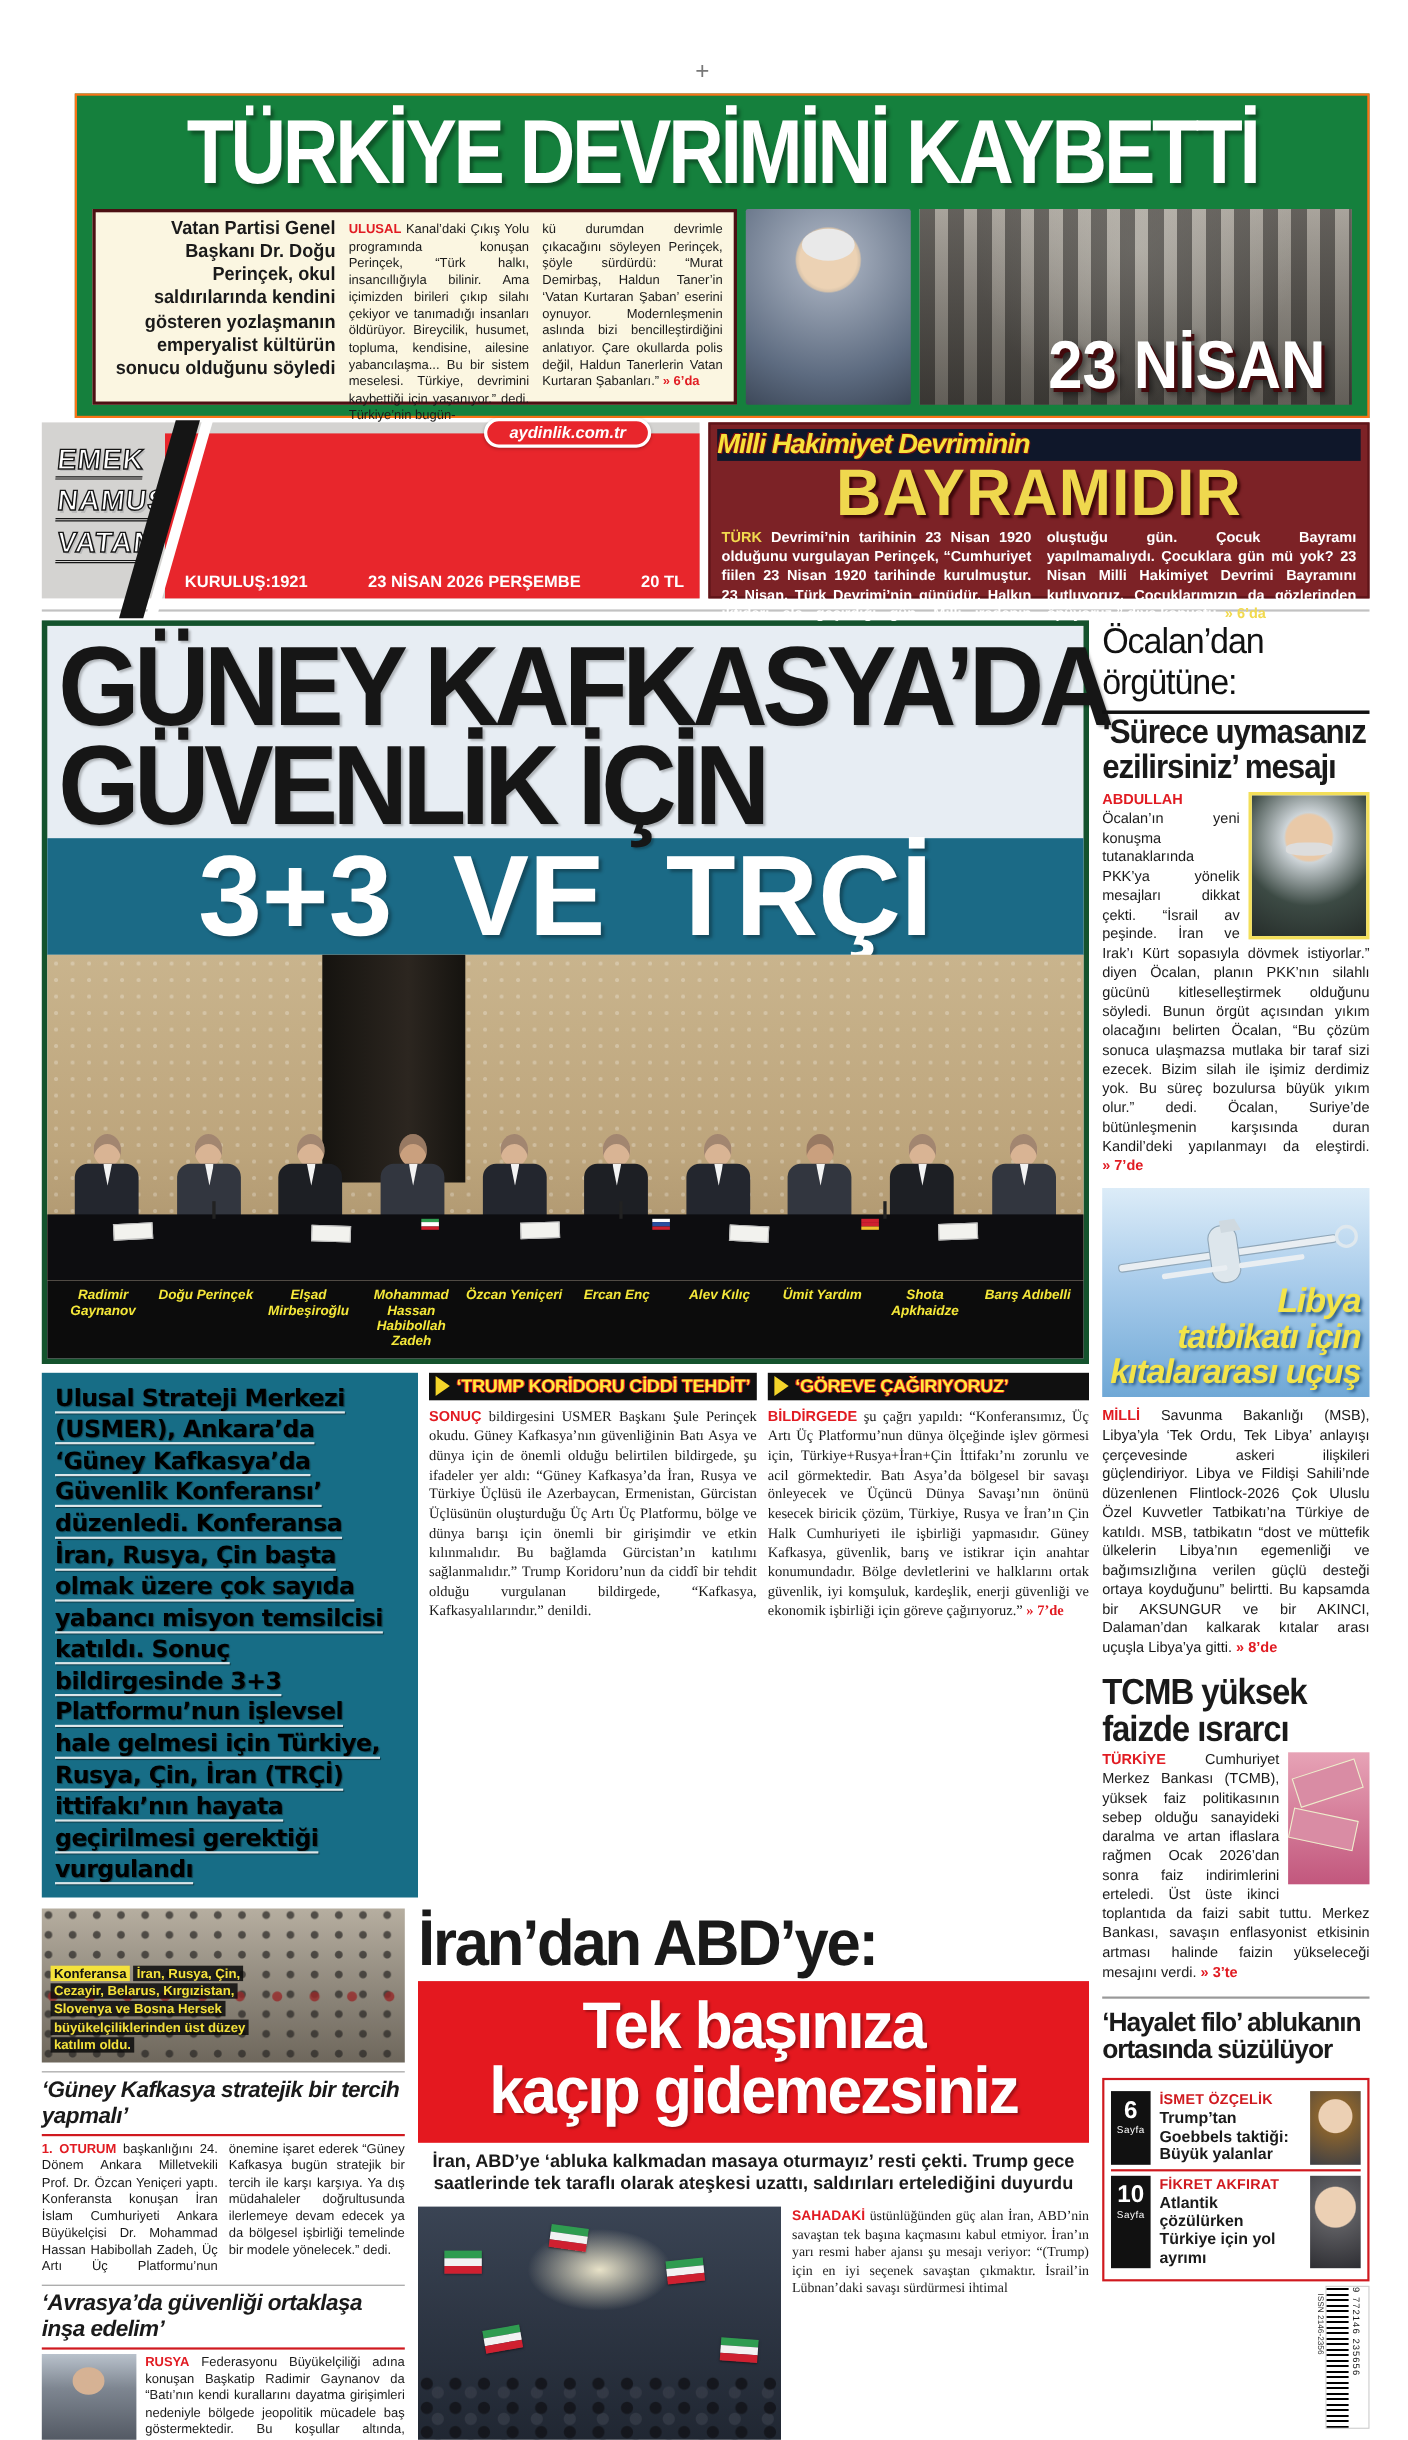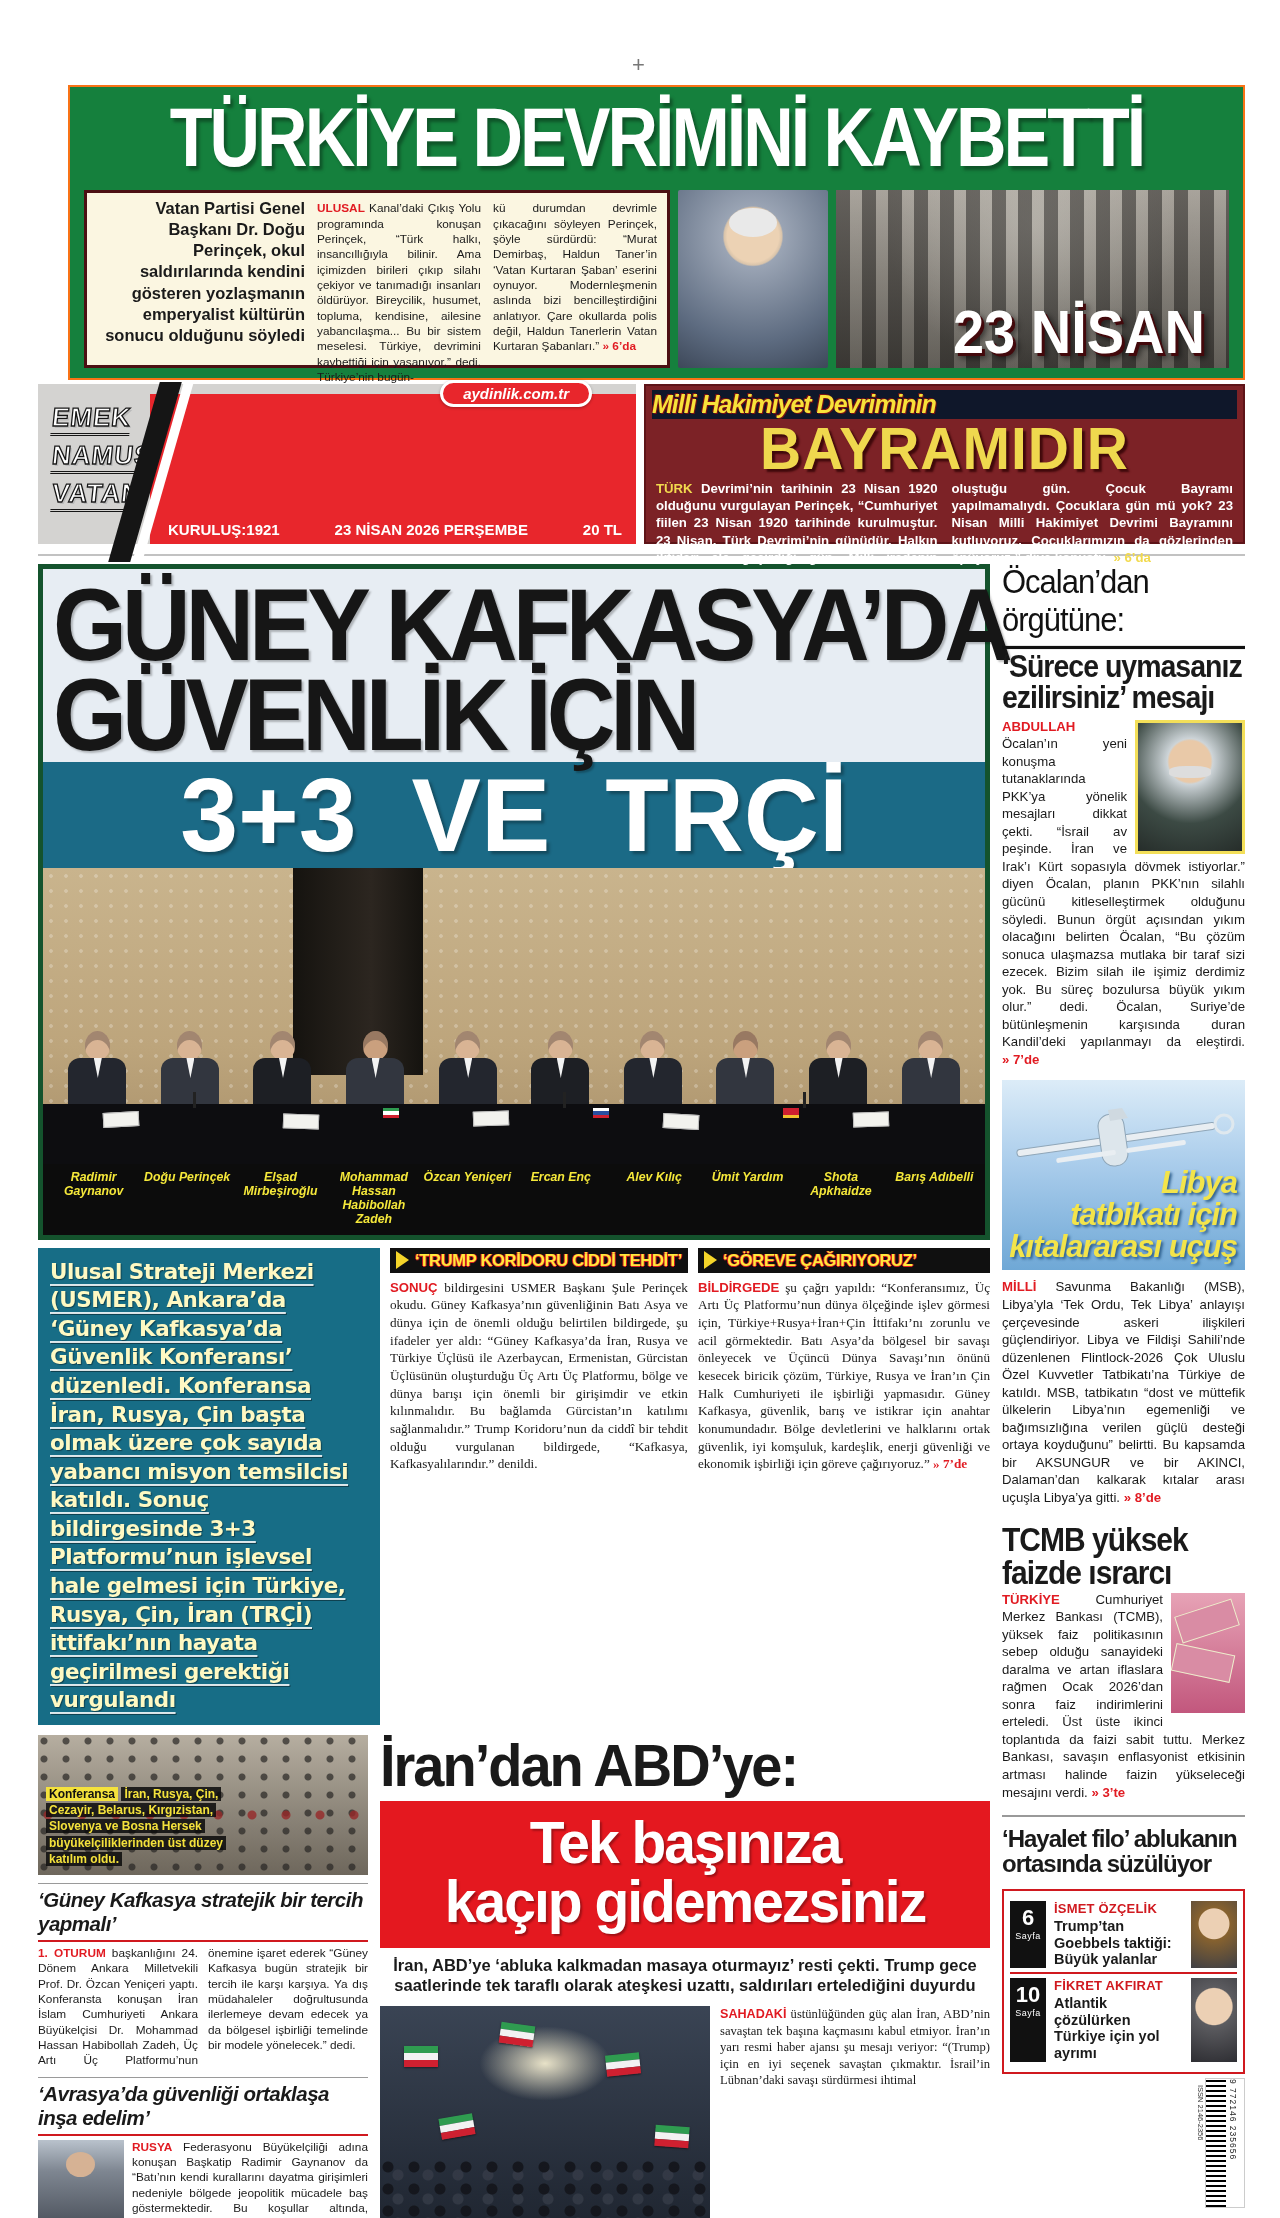--- a/index.html
+++ b/index.html
@@ -69,21 +69,21 @@
   .card{position:absolute;width:34px;height:13px;background:#f2f2ee;border:1px solid #bbb;}
   .mic{position:absolute;width:3px;height:16px;background:#222;}
   .flagchip{position:absolute;width:16px;height:10px;display:flex;flex-direction:column;}
   .flagchip i{flex:1;}
   .names{background:#0c0c0c;display:flex;padding:6px 4px 8px;}
   .names span{flex:1;color:#f5e83a;font-weight:bold;font-style:italic;font-size:12.3px;line-height:1.15;text-align:center;align-self:flex-start;}
 
   
   .threerow{display:flex;gap:10px;margin-top:8px;align-items:stretch;}
   .bluebox{width:318px;flex:none;background:#176d86;padding:10px 12px;}
-  .bluebox p{margin:0;color:#fef9c3;font-weight:bold;font-size:21.5px;line-height:1.33;font-family:"DejaVu Sans",sans-serif;letter-spacing:-.5px;text-decoration:underline;text-decoration-color:rgba(255,255,255,.85);text-underline-offset:5px;text-shadow:1px 1px 1px rgba(0,0,0,.4);}
+  .bluebox p{margin:0;color:#000000;font-weight:bold;font-size:21.5px;line-height:1.33;font-family:"DejaVu Sans",sans-serif;letter-spacing:-.5px;text-decoration:underline;text-decoration-color:rgba(255,255,255,.85);text-underline-offset:5px;text-shadow:1px 1px 1px rgba(0,0,0,.4);}
   .newsbox{flex:1;}
   .newshdr{background:#101010;display:flex;align-items:center;padding:3px 6px;gap:6px;}
   .newshdr .arrow{width:0;height:0;border-top:9px solid transparent;border-bottom:9px solid transparent;border-left:13px solid #f5d52a;}
   .newshdr span{color:#ffe93c;font-weight:700;font-size:16.5px;letter-spacing:-.3px;text-shadow:1px 0 0 #d81c22,-1px 0 0 #d81c22,0 1px 0 #d81c22;white-space:nowrap;text-align:center;}
   .newsbody{font-size:13.2px;line-height:1.34;text-align:justify;padding-top:6px;font-family:"Liberation Serif",serif;}
   .newsbody .lead-red{font-family:"Liberation Sans",sans-serif;}
 
   
   .lowerrow{display:flex;gap:12px;margin-top:10px;align-items:flex-start;}
   .leftcol{width:330px;flex:none;}

